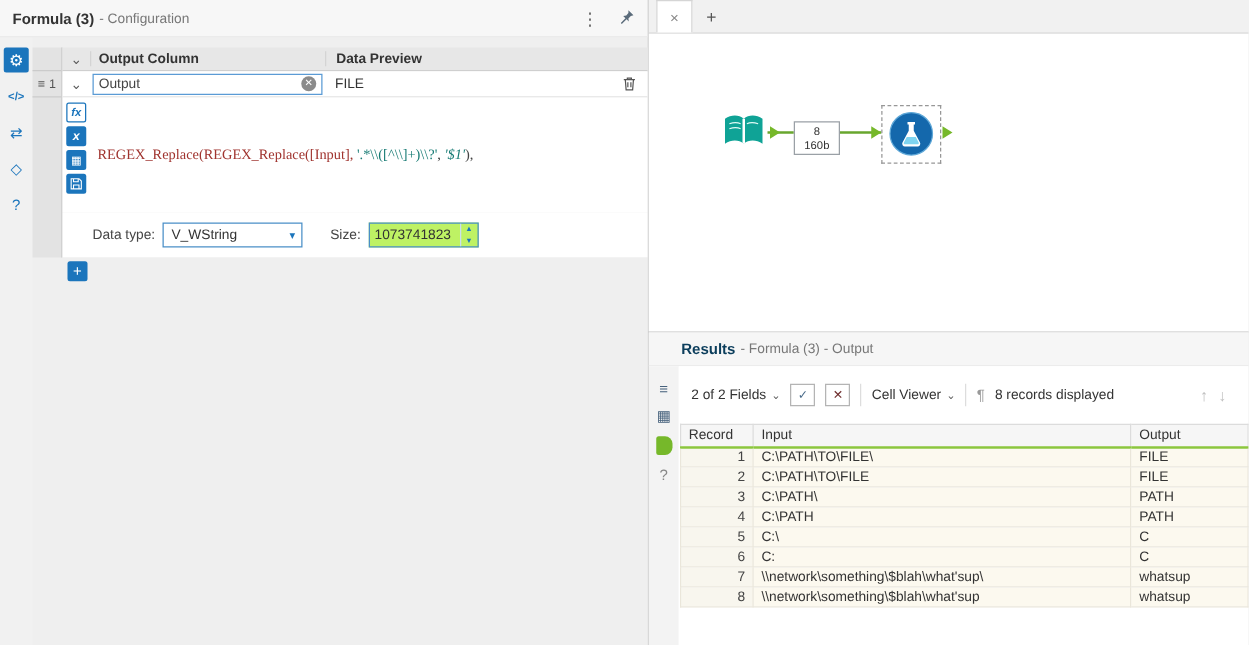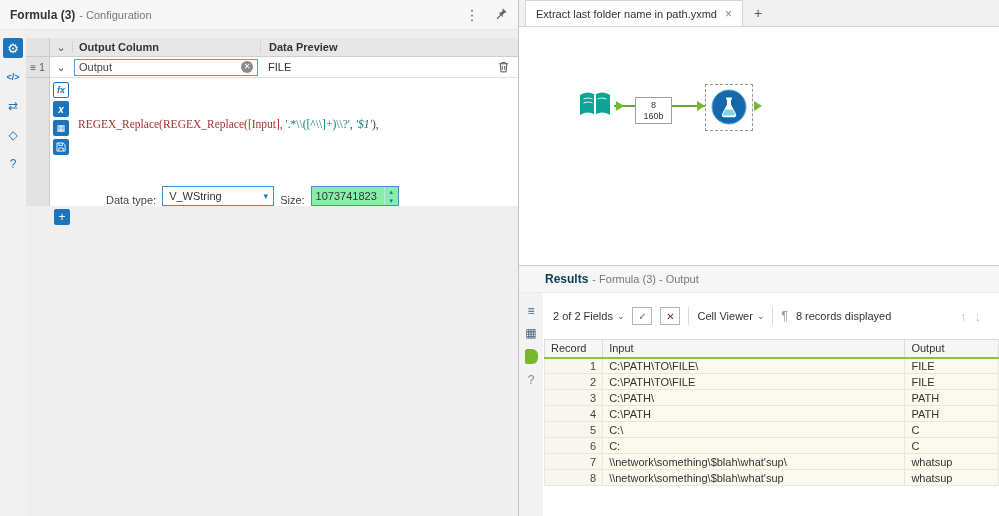--- a/index.html
+++ b/index.html
@@ -39,25 +39,25 @@
   .editor-wrap{display:flex;height:92px;background:#fff}
   .ed-tiles{width:22px;display:flex;flex-direction:column;align-items:center;gap:3px;padding-top:4px}
   .tile{width:16px;height:16px;background:#1b75bc;color:#fff;border-radius:2px;display:flex;align-items:center;justify-content:center;font-size:9px}
   .tile.fx{background:#fff;border:1px solid #1b75bc;color:#1b75bc;font-style:italic;font-weight:bold}
   .tile.var{font-style:italic;font-weight:bold;font-size:10px}
   .ed-text{flex:1;font-family:Liberation Serif, serif;font-size:11.5px;line-height:17px;padding:4px 6px;white-space:pre-wrap}
   .c-fn{color:#a0342f}
   .c-str{color:#177b74}
   .c-str.it{font-style:italic}
   .c-pl{color:#444}
-  .type-row{height:36px;background:#fff;display:flex;align-items:flex-end;padding-left:56px;gap:6px;color:#444}
+  .type-row{height:36px;background:#fff;display:flex;align-items:center;padding-left:24px;gap:6px;color:#444}
   .dd{width:112px;height:20px;border:1px solid #4a8fc7;background:#fff;display:flex;align-items:center;padding-left:6px;color:#333}
   .dd .caret{margin-left:auto;color:#1b75bc;padding:0 5px;font-size:9px}
-  .size-lbl{}
-  .spinbox{width:88px;height:20px;border:1px solid #4a8fc7;background:#86efac;display:flex;align-items:stretch}
+  .size-lbl{margin-left:16px}
+  .spinbox{width:88px;height:20px;border:1px solid #4a8fc7;background:#bef264;display:flex;align-items:stretch}
   .spinbox input{border:none;outline:none;flex:1;font-size:11px;font-family:"Liberation Sans",sans-serif;color:#333;padding:0 4px;min-width:0;background:transparent}
   .spinner{width:14px;border-left:1px solid #c9dff0;display:flex;flex-direction:column}
   .spinner span{flex:1;display:flex;align-items:center;justify-content:center;font-size:6px;color:#1b75bc}
   .add-row{flex:1;background:#efefef;padding:3px 0 0 4px}
   .plus-tile{width:16px;height:16px;background:#1b75bc;color:#fff;border-radius:2px;display:flex;align-items:center;justify-content:center;font-size:12px}
   
   .right-panel{flex:1;display:flex;flex-direction:column;min-width:0}
   .tabbar{height:27px;background:#f1f1f1;border-bottom:1px solid #d5d5d5;display:flex;align-items:flex-end}
   .tab{background:#fff;border:1px solid #d5d5d5;border-bottom:none;height:26px;display:flex;align-items:center;padding:0 10px;gap:8px;font-size:11px;color:#333;margin-left:6px}
   .tab-close{color:#888;font-size:12px;line-height:1}
@@ -188,21 +188,20 @@
             </div>
           </div>
         </div>
       </div>
     </div>
   </div>
 
   <div class="right-panel">
     <div class="tabbar">
       <div class="tab">
-        <span>Extract last folder name in path.yxmd</span>
         <span class="tab-close">×</span>
       </div>
       <div class="tab-add">+</div>
     </div>
 
     <div class="canvas">
       <div class="wire"></div>
       <div class="tool-input">
         <svg width="36" height="32" viewBox="0 0 36 32">
           <path d="M3 6 C8 2.5 14 2.5 18 6 C22 2.5 28 2.5 33 6 L33 26 C28 22.5 22 22.5 18 26 C14 22.5 8 22.5 3 26 Z" fill="#0fa396"></path>

